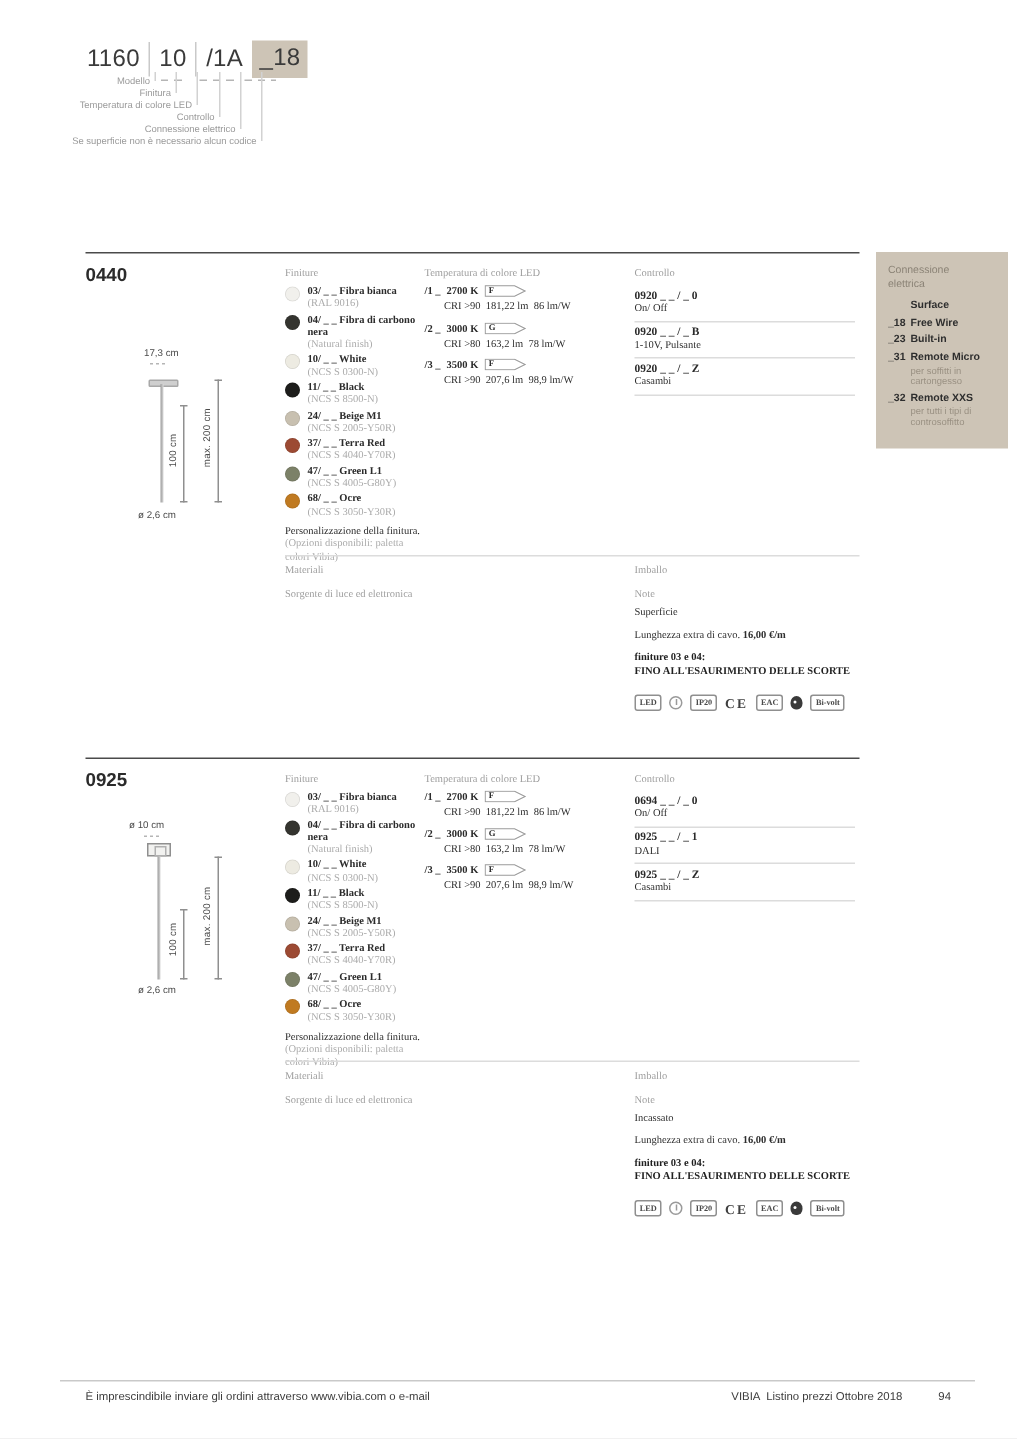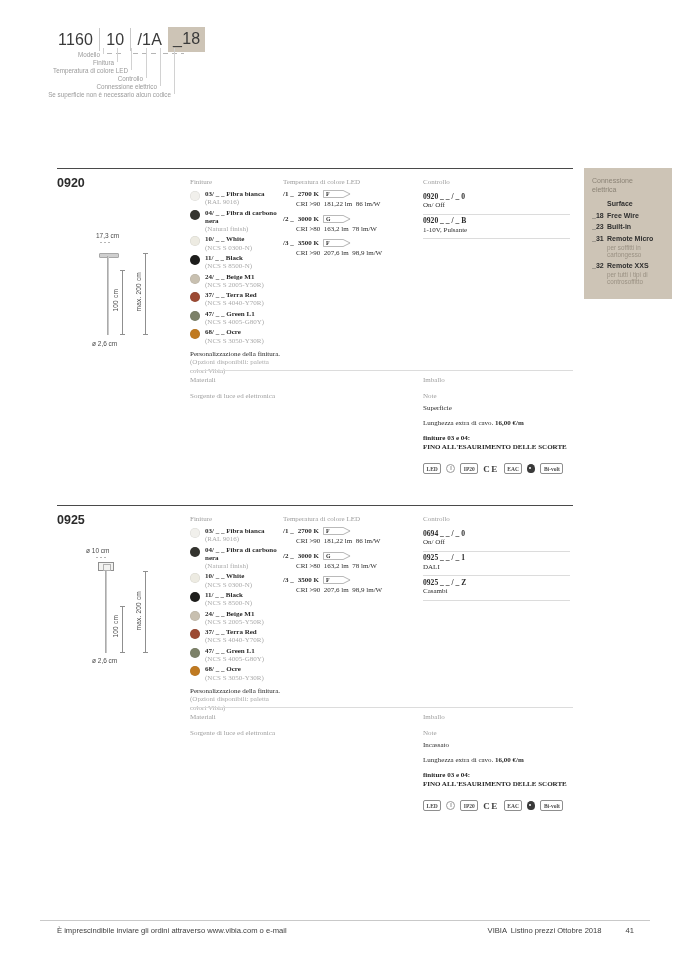--- a/index.html
+++ b/index.html
@@ -129,21 +129,21 @@
   <div class="legend-line" style="left:174px;top:48px;height:46px;"></div>
   <div class="legend-label" style="left:-120px;top:51px;">Modello</div>
   <div class="legend-label" style="left:-106px;top:59px;">Finitura</div>
   <div class="legend-label" style="left:-92px;top:67px;">Temperatura di colore LED</div>
   <div class="legend-label" style="left:-77px;top:75px;">Controllo</div>
   <div class="legend-label" style="left:-63px;top:83px;">Connessione elettrico</div>
   <div class="legend-label" style="left:-49px;top:91px;">Se superficie non è necessario alcun codice</div>
 
   <section class="product-section" style="top:168px;">
     <div class="sec-border"></div>
-    <div class="sec-code b">0920</div>
+    <div class="sec-code b">0440</div>
 
     <div>
       <div class="diag-label" style="left:96px;top:64px;">17,3 cm</div>
       <div class="mini-ticks" style="left:100px;top:74px;"></div>
       <div class="canopy-bar" style="left:99px;top:85px;width:18px;"></div>
       <div class="rod" style="left:107px;top:88px;height:79px;"></div>
       <div class="dim-line" style="left:122px;top:102px;height:65px;"></div>
       <div class="vlabel" style="left:112px;top:121px;">100 cm</div>
       <div class="dim-line" style="left:145px;top:85px;height:82px;"></div>
       <div class="vlabel" style="left:135px;top:104px;">max. 200 cm</div>
@@ -246,20 +246,24 @@
     <div class="col ctrl-col">
       <div class="col-h">Controllo</div>
       <div>
           <div class="ctrl-row">
           <div class="ctrl-code prewrap">0920 _ _ / _ 0</div>
           <div class="ctrl-label">On/ Off</div>
         </div>
           <div class="ctrl-row">
           <div class="ctrl-code prewrap">0920 _ _ / _ B</div>
           <div class="ctrl-label">1-10V, Pulsante</div>
+        </div>
+          <div class="ctrl-row">
+          <div class="ctrl-code prewrap">0920 _ _ / _ Z</div>
+          <div class="ctrl-label">Casambi</div>
         </div>
         </div>
     </div>
 
     <div class="mat-rule"></div>
     <div class="col mat-col">
       <div class="col-h">Materiali</div>
       <div>
           <div class="body-line prewrap"></div>
           <div class="body-line prewrap"></div>
@@ -498,16 +502,16 @@
         <span class="icon-dark"></span>
         <span class="tag">Bi-volt</span>
       </div>
     </div>
   </section>
 
   <div class="footer-line"></div>
   <div class="footer-left">È imprescindibile inviare gli ordini attraverso www.vibia.com o e-mail</div>
   <div class="footer-right">
     <span class="prewrap">VIBIA  Listino prezzi Ottobre 2018</span>
-    <span>41</span>
+    <span>94</span>
   </div>
 
 </div>
 
 </body></html>

